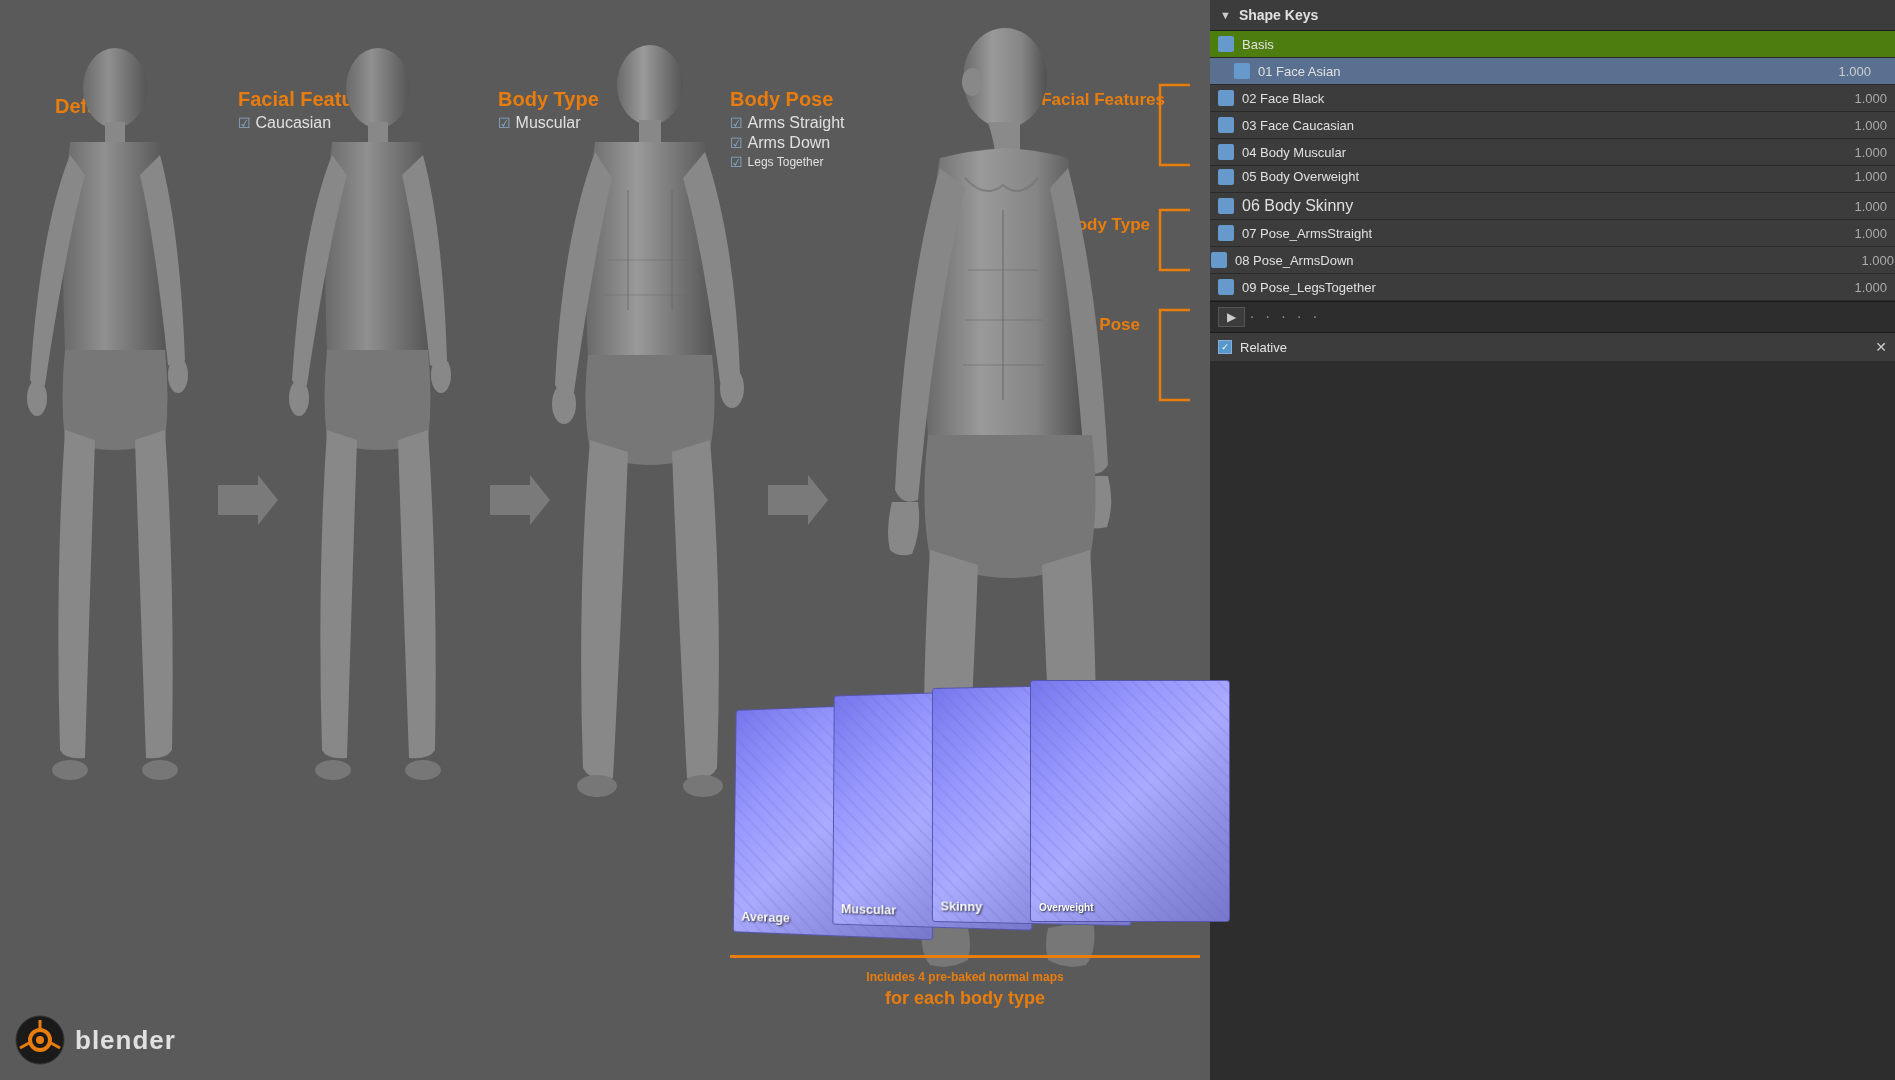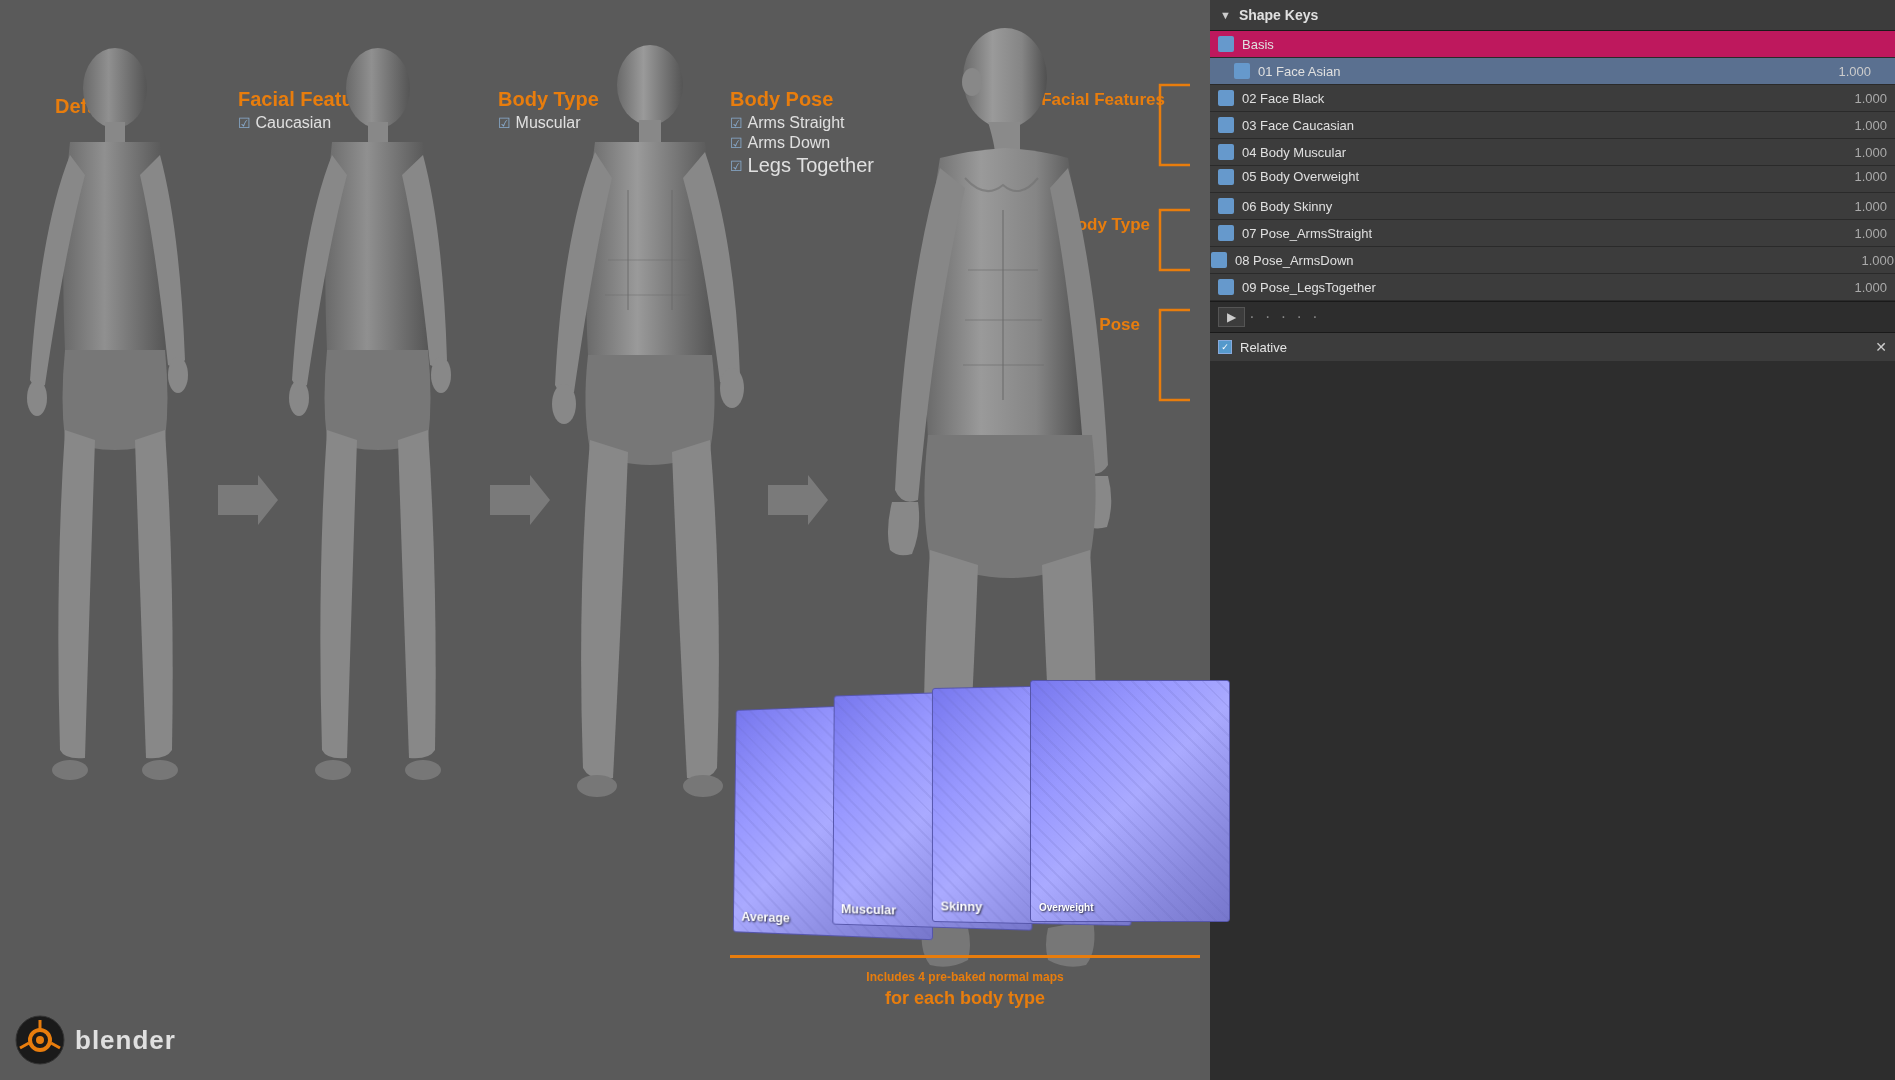--- a/index.html
+++ b/index.html
@@ -19,21 +19,21 @@
 
 <div style="position:absolute;right:0;top:0;width:685px;height:1080px;background:#2d2d2d;">
 
   <div style="display:flex;align-items:center;gap:8px;padding:7px 10px;background:#3c3c3c;border-bottom:1px solid #1a1a1a;">
     <span style="color:#ccc;font-size:11px;">▼</span>
     <span style="color:#e0e0e0;font-size:14px;font-weight:bold;">Shape Keys</span>
   </div>
 
   <div style="background:#3c3c3c;">
 
-    <div style="display:flex;align-items:center;padding:3px 8px;height:27px;border-bottom:1px solid #2a2a2a;background:#be185d;">
+    <div style="display:flex;align-items:center;padding:3px 8px;height:27px;border-bottom:1px solid #2a2a2a;background:#4d7c0f;">
       <div style="width:16px;height:16px;background:#6699cc;border-radius:2px;margin-right:8px;flex-shrink:0;"></div>
       <span style="flex:1;color:#e0e0e0;font-size:13px;">Basis</span>
       <span style="color:#aaa;font-size:13px;"></span>
     </div>
 
     <div style="display:flex;align-items:center;padding:3px 24px;height:27px;border-bottom:1px solid #2a2a2a;background:#5a7090;">
       <div style="width:16px;height:16px;background:#6699cc;border-radius:2px;margin-right:8px;flex-shrink:0;"></div>
       <span style="flex:1;color:#e0e0e0;font-size:13px;">01 Face Asian</span>
       <span style="color:#ccc;font-size:13px;">1.000</span>
     </div>
@@ -57,21 +57,21 @@
     </div>
 
     <div style="display:flex;align-items:flex-start;padding:3px 8px;height:27px;border-bottom:1px solid #2a2a2a;background:#3c3c3c;">
       <div style="width:16px;height:16px;background:#6699cc;border-radius:2px;margin-right:8px;flex-shrink:0;"></div>
       <span style="flex:1;color:#e0e0e0;font-size:13px;">05 Body Overweight</span>
       <span style="color:#aaa;font-size:13px;">1.000</span>
     </div>
 
     <div style="display:flex;align-items:center;padding:3px 8px;height:27px;border-bottom:1px solid #2a2a2a;background:#3c3c3c;">
       <div style="width:16px;height:16px;background:#6699cc;border-radius:2px;margin-right:8px;flex-shrink:0;"></div>
-      <span style="flex:1;color:#e0e0e0;font-size:13px;">06 Body Skinny</span>
+      <span style="flex:1;color:#e0e0e0;font-size:16px;">06 Body Skinny</span>
       <span style="color:#aaa;font-size:13px;">1.000</span>
     </div>
 
     <div style="display:flex;align-items:center;padding:3px 8px;height:27px;border-bottom:1px solid #2a2a2a;background:#3c3c3c;">
       <div style="width:16px;height:16px;background:#6699cc;border-radius:2px;margin-right:8px;flex-shrink:0;"></div>
       <span style="flex:1;color:#e0e0e0;font-size:13px;">07 Pose_ArmsStraight</span>
       <span style="color:#aaa;font-size:13px;">1.000</span>
     </div>
 
     <div style="display:flex;align-items:center;padding:3px 1px;height:27px;border-bottom:1px solid #2a2a2a;background:#3c3c3c;">
@@ -153,21 +153,21 @@
   <div style="display:flex;align-items:center;gap:5px;margin-top:3px;">
     <span style="color:#88aacc;font-size:14px;">☑</span>
     <span style="color:#e0e0e0;font-size:16px;">Arms Straight</span>
   </div>
   <div style="display:flex;align-items:center;gap:5px;margin-top:2px;">
     <span style="color:#88aacc;font-size:14px;">☑</span>
     <span style="color:#e0e0e0;font-size:16px;">Arms Down</span>
   </div>
   <div style="display:flex;align-items:center;gap:5px;margin-top:2px;">
     <span style="color:#88aacc;font-size:14px;">☑</span>
-    <span style="color:#e0e0e0;font-size:20px;">Legs Together</span>
+    <span style="color:#e0e0e0;font-size:12px;">Legs Together</span>
   </div>
 </div>
 
 <svg style="position:absolute;left:10px;top:30px;width:205px;height:950px;" viewBox="0 0 205 950">
 
   <defs>
     <linearGradient id="bodyGrad1" x1="0%" y1="0%" x2="100%" y2="0%">
       <stop offset="0%" style="stop-color:#6a6a6a"></stop>
       <stop offset="40%" style="stop-color:#909090"></stop>
       <stop offset="100%" style="stop-color:#555"></stop>

